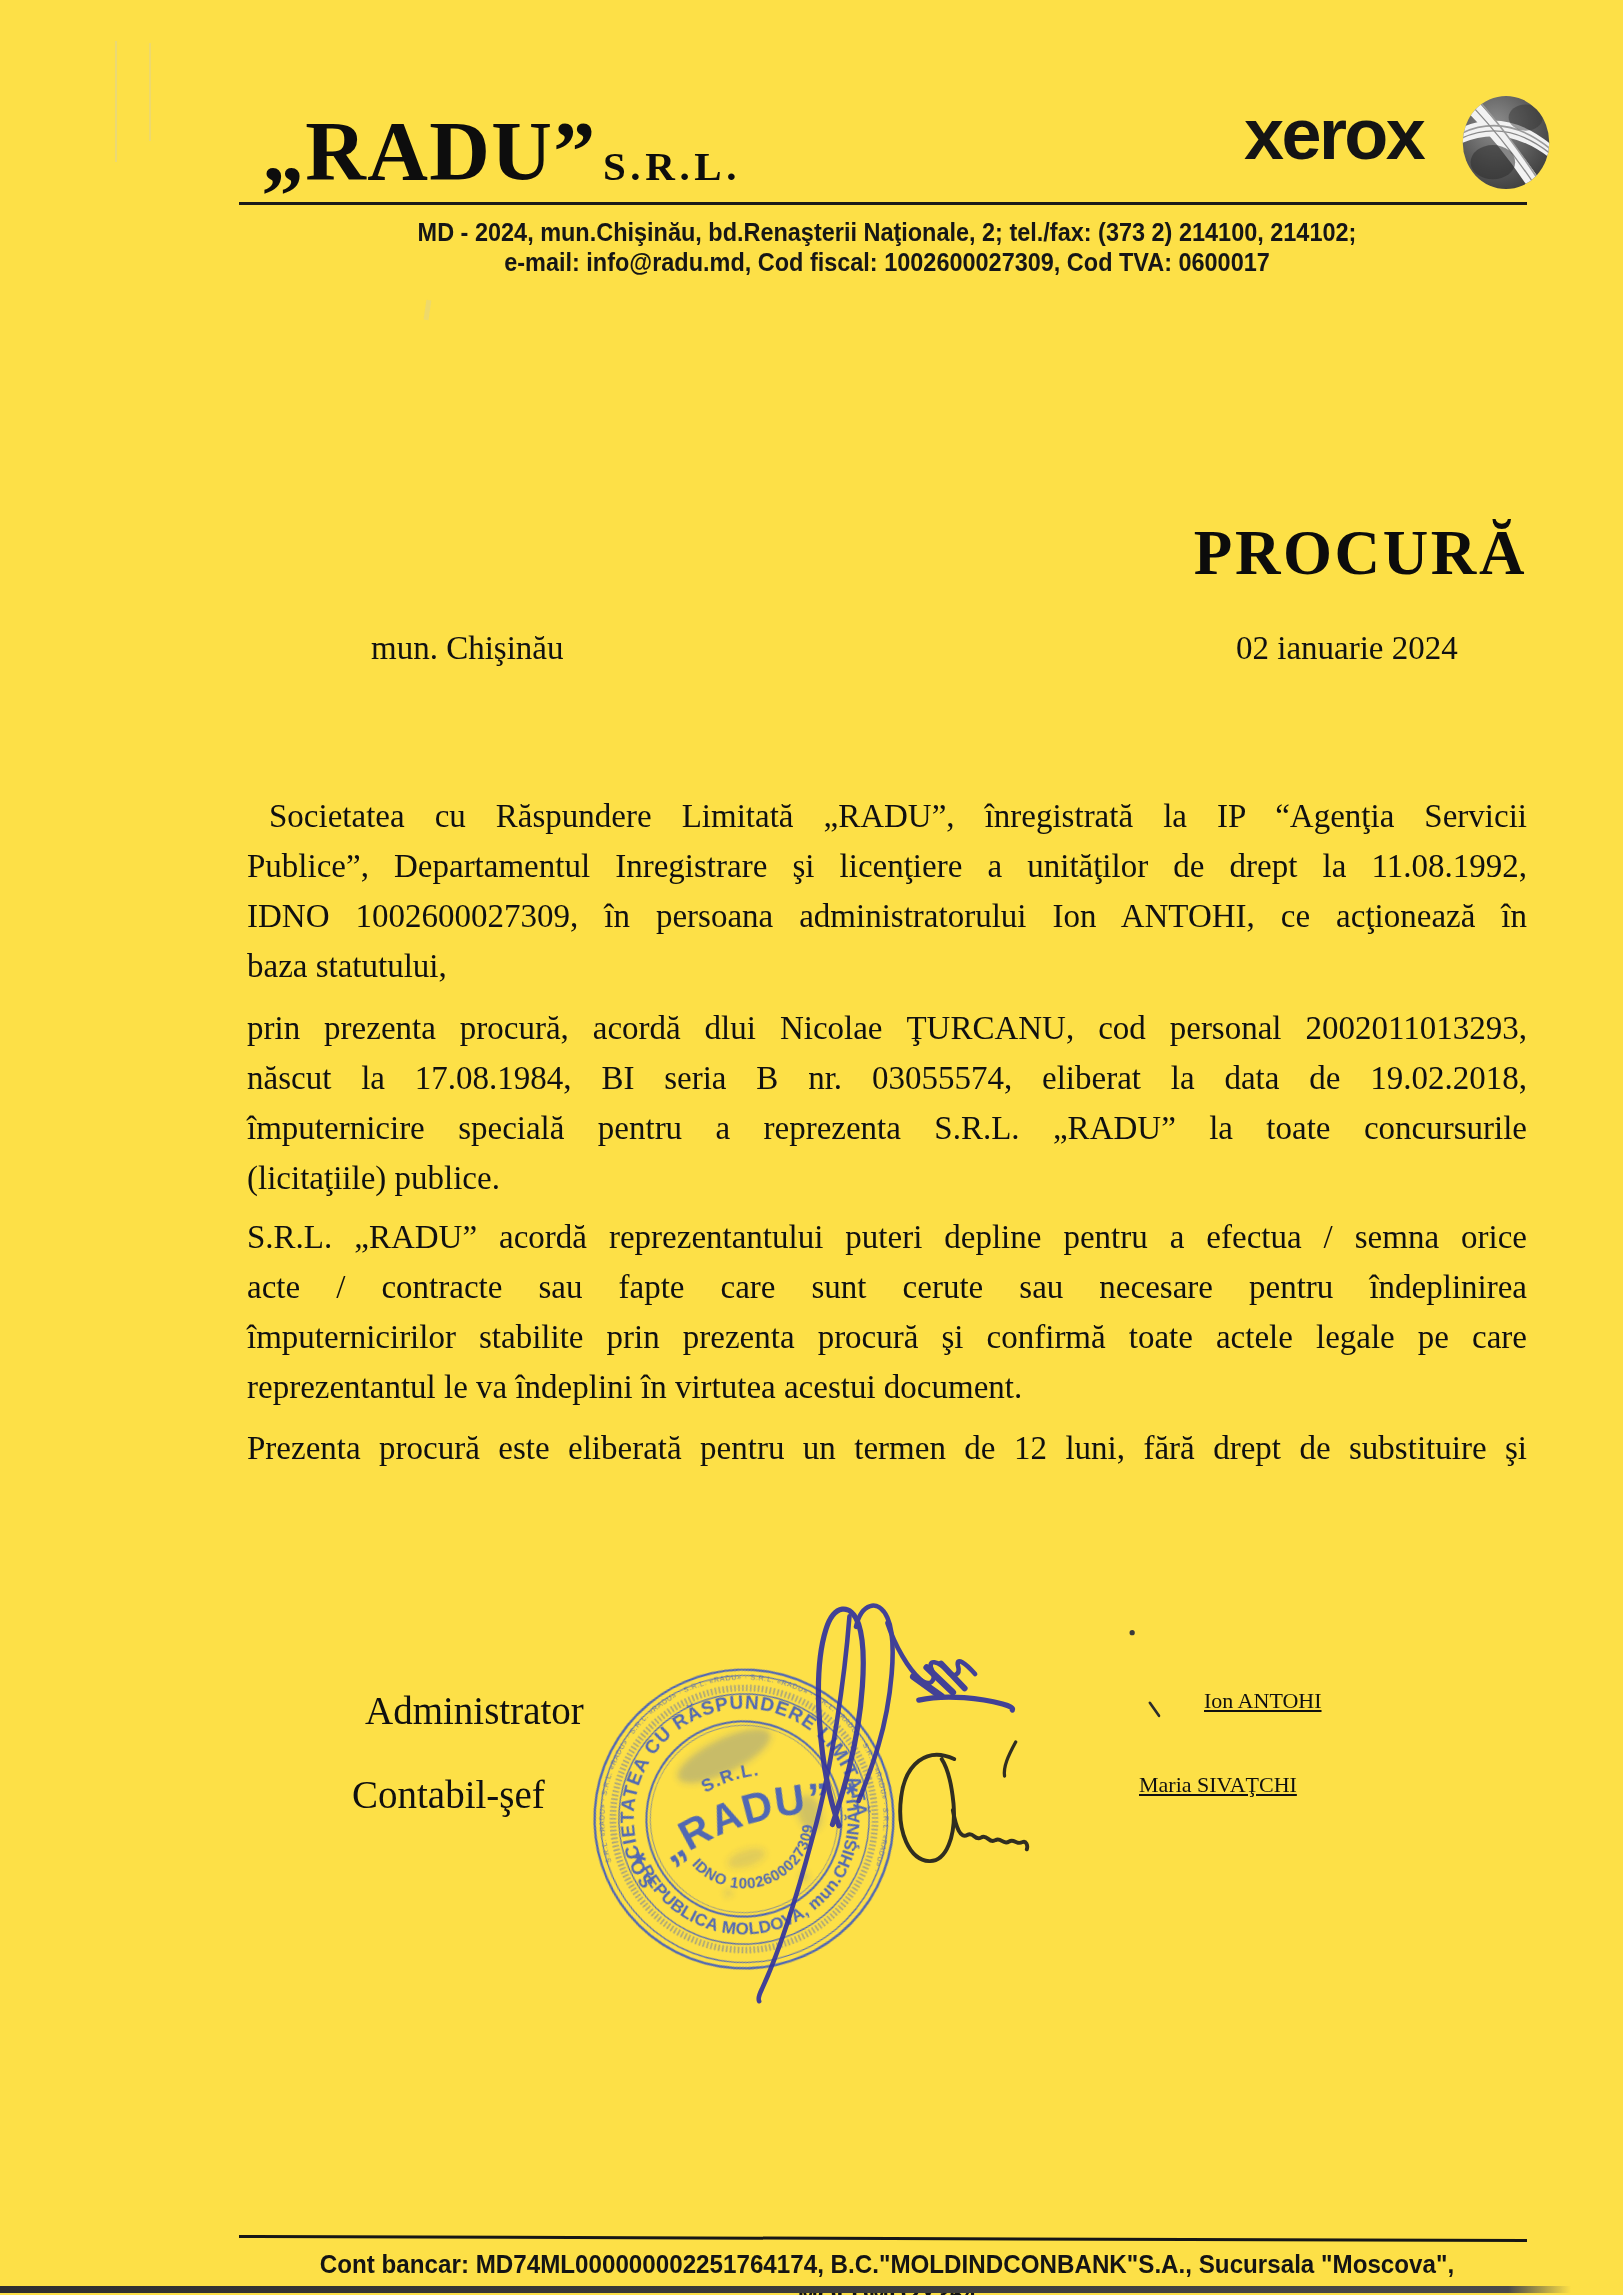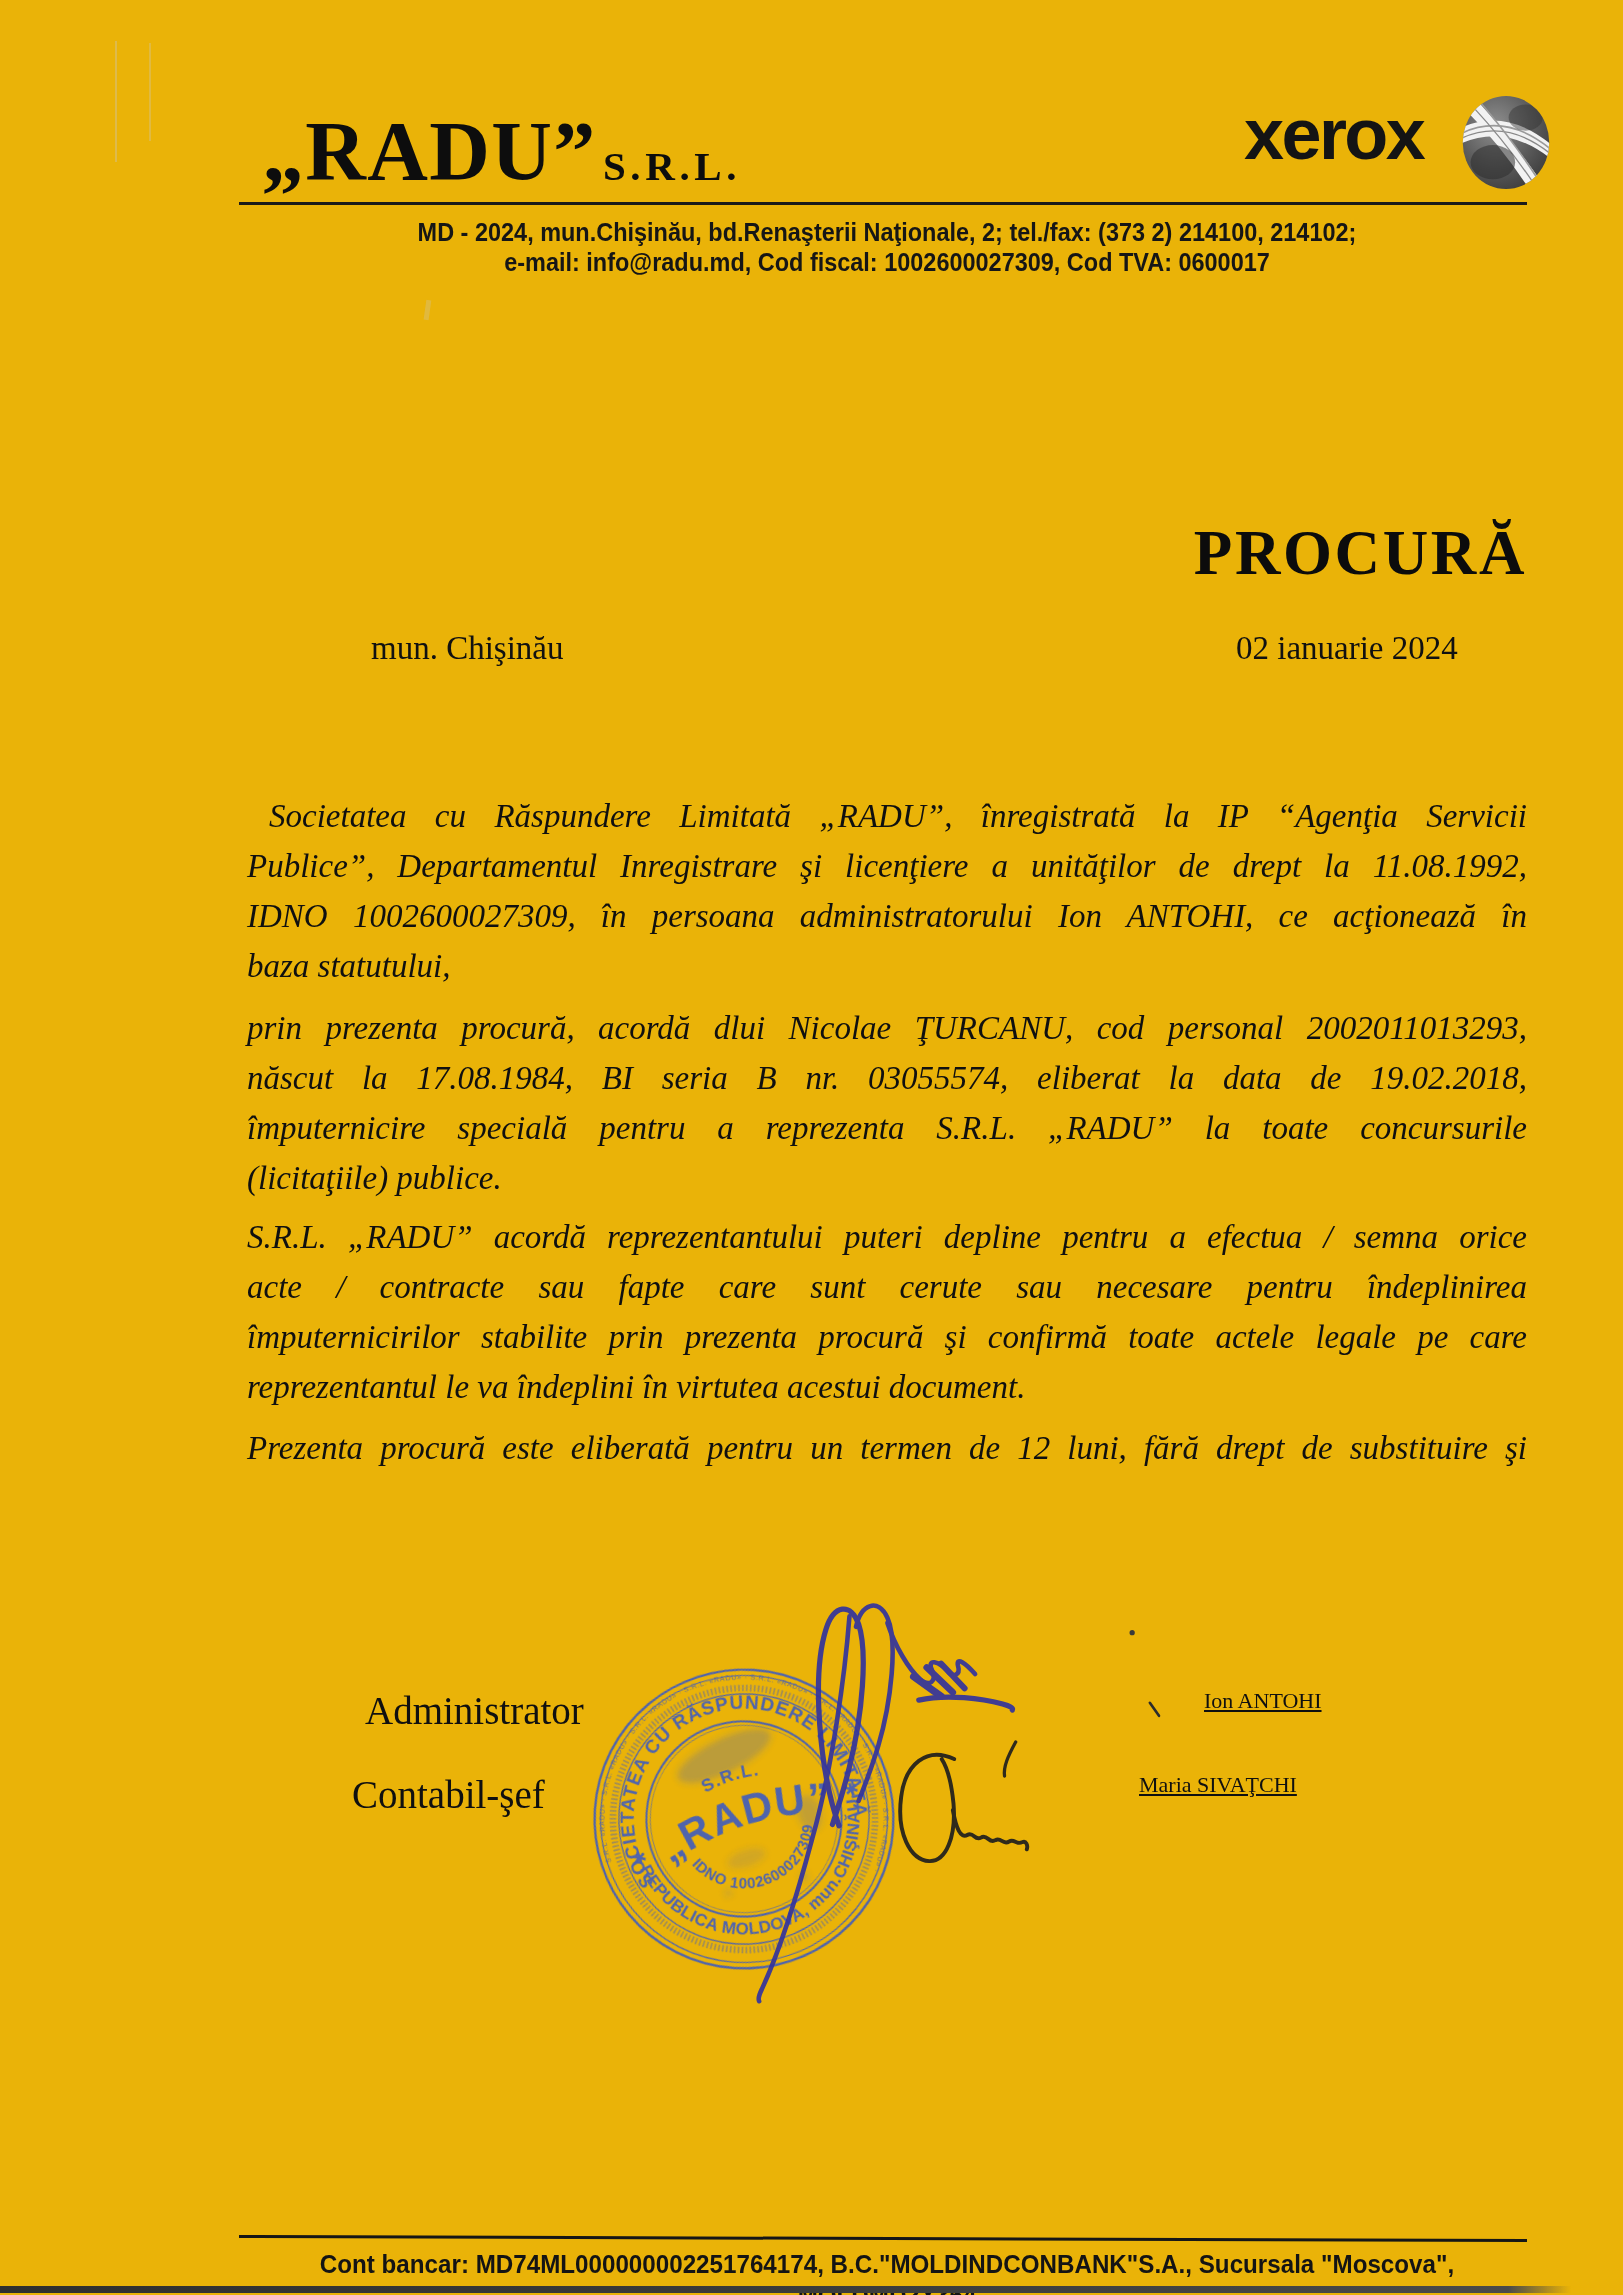--- a/index.html
+++ b/index.html
@@ -1,17 +1,17 @@
 <!DOCTYPE html>
 <html style="font-size:10.5px"><head>
 <meta charset="utf-8">
 <style>
   html,body { margin:0; padding:0; background:#e8e8e8; }
   #page {
-    position:relative; width:1623px; height:2295px; background:#eab308;
+    position:relative; width:1623px; height:2295px; background:#fde047;
     font-family:"Liberation Serif", serif; color:#111; overflow:hidden;
   }
   .abs { position:absolute; }
 
   
   .company-row { left:262px; top:103px; display:flex; align-items:baseline; }
   .company-name { font-weight:bold; font-size:84px; letter-spacing:1.3px; color:#0d0d0d; }
   .company-suffix { font-weight:bold; font-size:41px; letter-spacing:4.6px; margin-left:6.5px; color:#0d0d0d; }
   .xerox-wordmark {
     left:1244px; top:93px; font-family:"Liberation Sans", sans-serif;
@@ -28,21 +28,21 @@
   
   .doc-title { left:247px; top:517px; width:1280px; text-align:right;
     font-weight:bold; font-size:63px; letter-spacing:2.6px; color:#0c0c0c; }
   .meta-row { left:247px; top:630px; width:1280px; height:39px; font-size:33px; }
   .meta-place { position:absolute; left:112px; top:0;margin-left:12px; }
   .meta-date  { position:absolute; left:989px; top:0; }
 
   
   .para { left:247px; width:1280px; font-size:33px; line-height:50px; color:#101010; }
   .p1 { top:791px; } .p2 { top:1003px; } .p3 { top:1212px; } .p4 { top:1423px; }
-  .tline { text-align:left; white-space:normal;font-style:italic; }
+  .tline { text-align:left; white-space:normal; }
   .jline { text-align:justify; text-align-last:justify; }
   .first-indent { text-indent:22px; }
 
   
   .sig-label { font-size:39px; color:#101010; }
   .sig-name  { font-size:22px; color:#101010;text-decoration:underline; }
   .lab-admin { left:365px;  top:1688px; }
   .name-admin{ left:1204px; top:1688px; }
   .lab-acct  { left:352px;  top:1772px; }
   .name-acct { left:1139px; top:1772px; }

